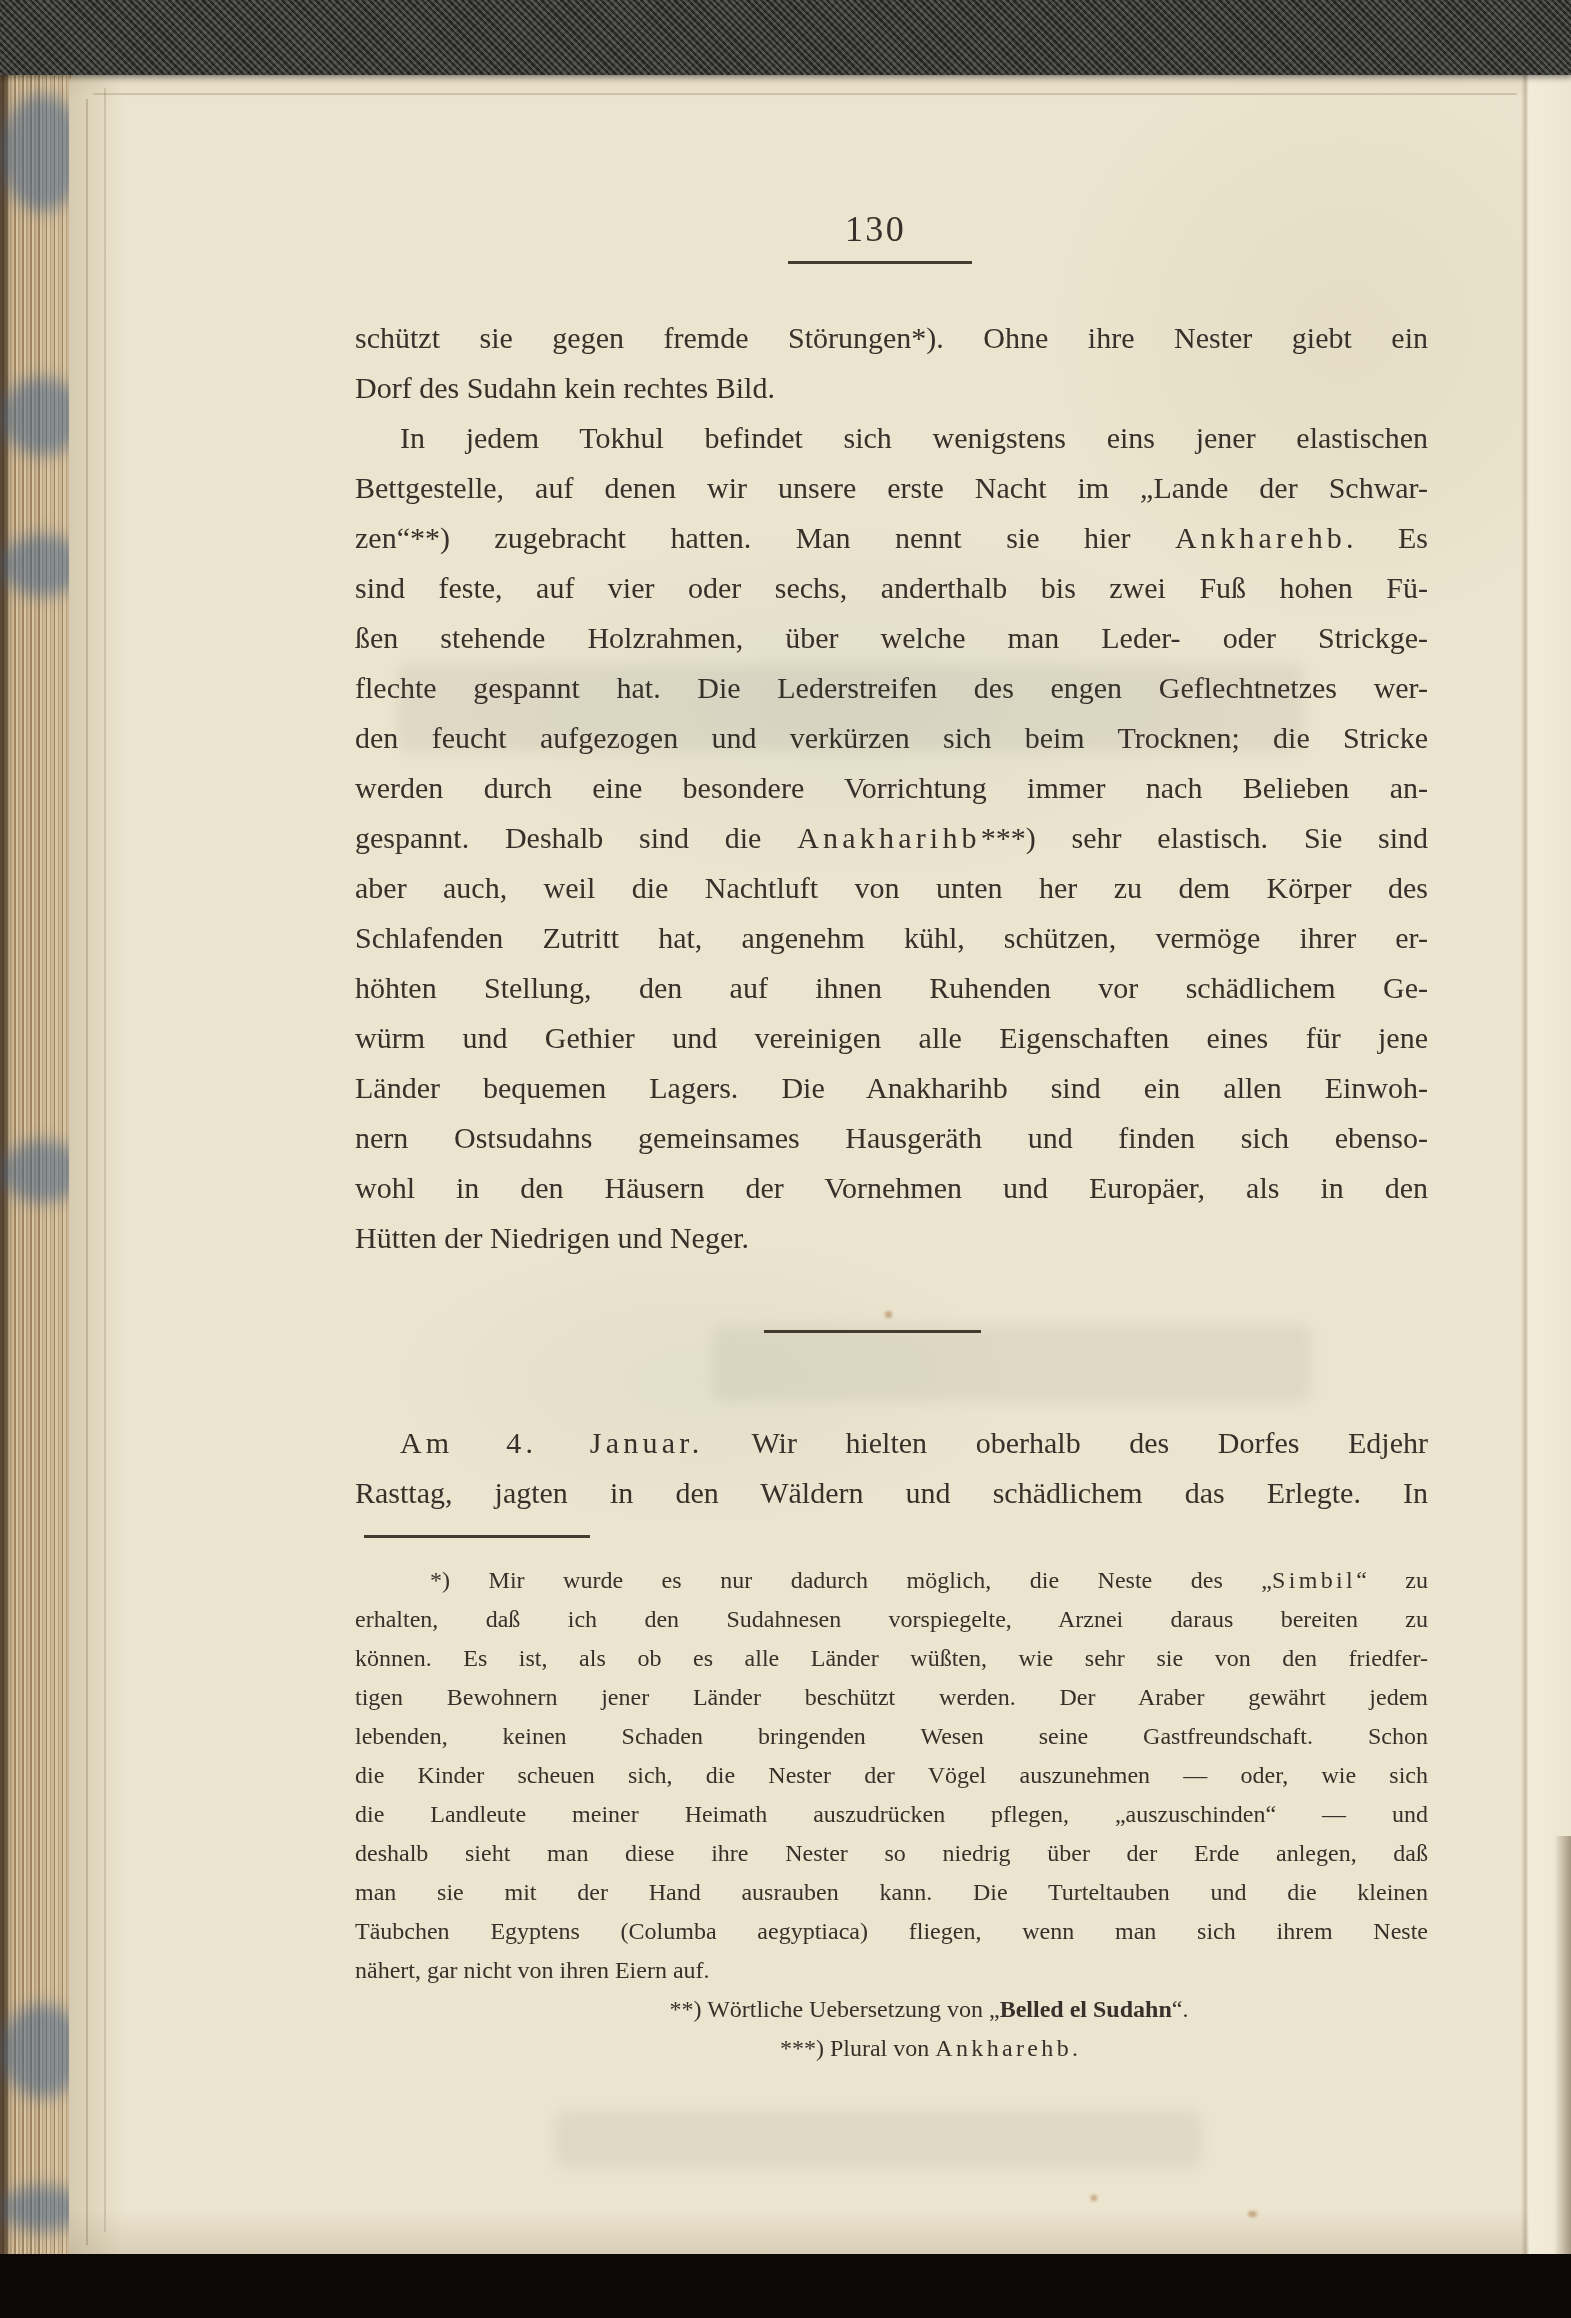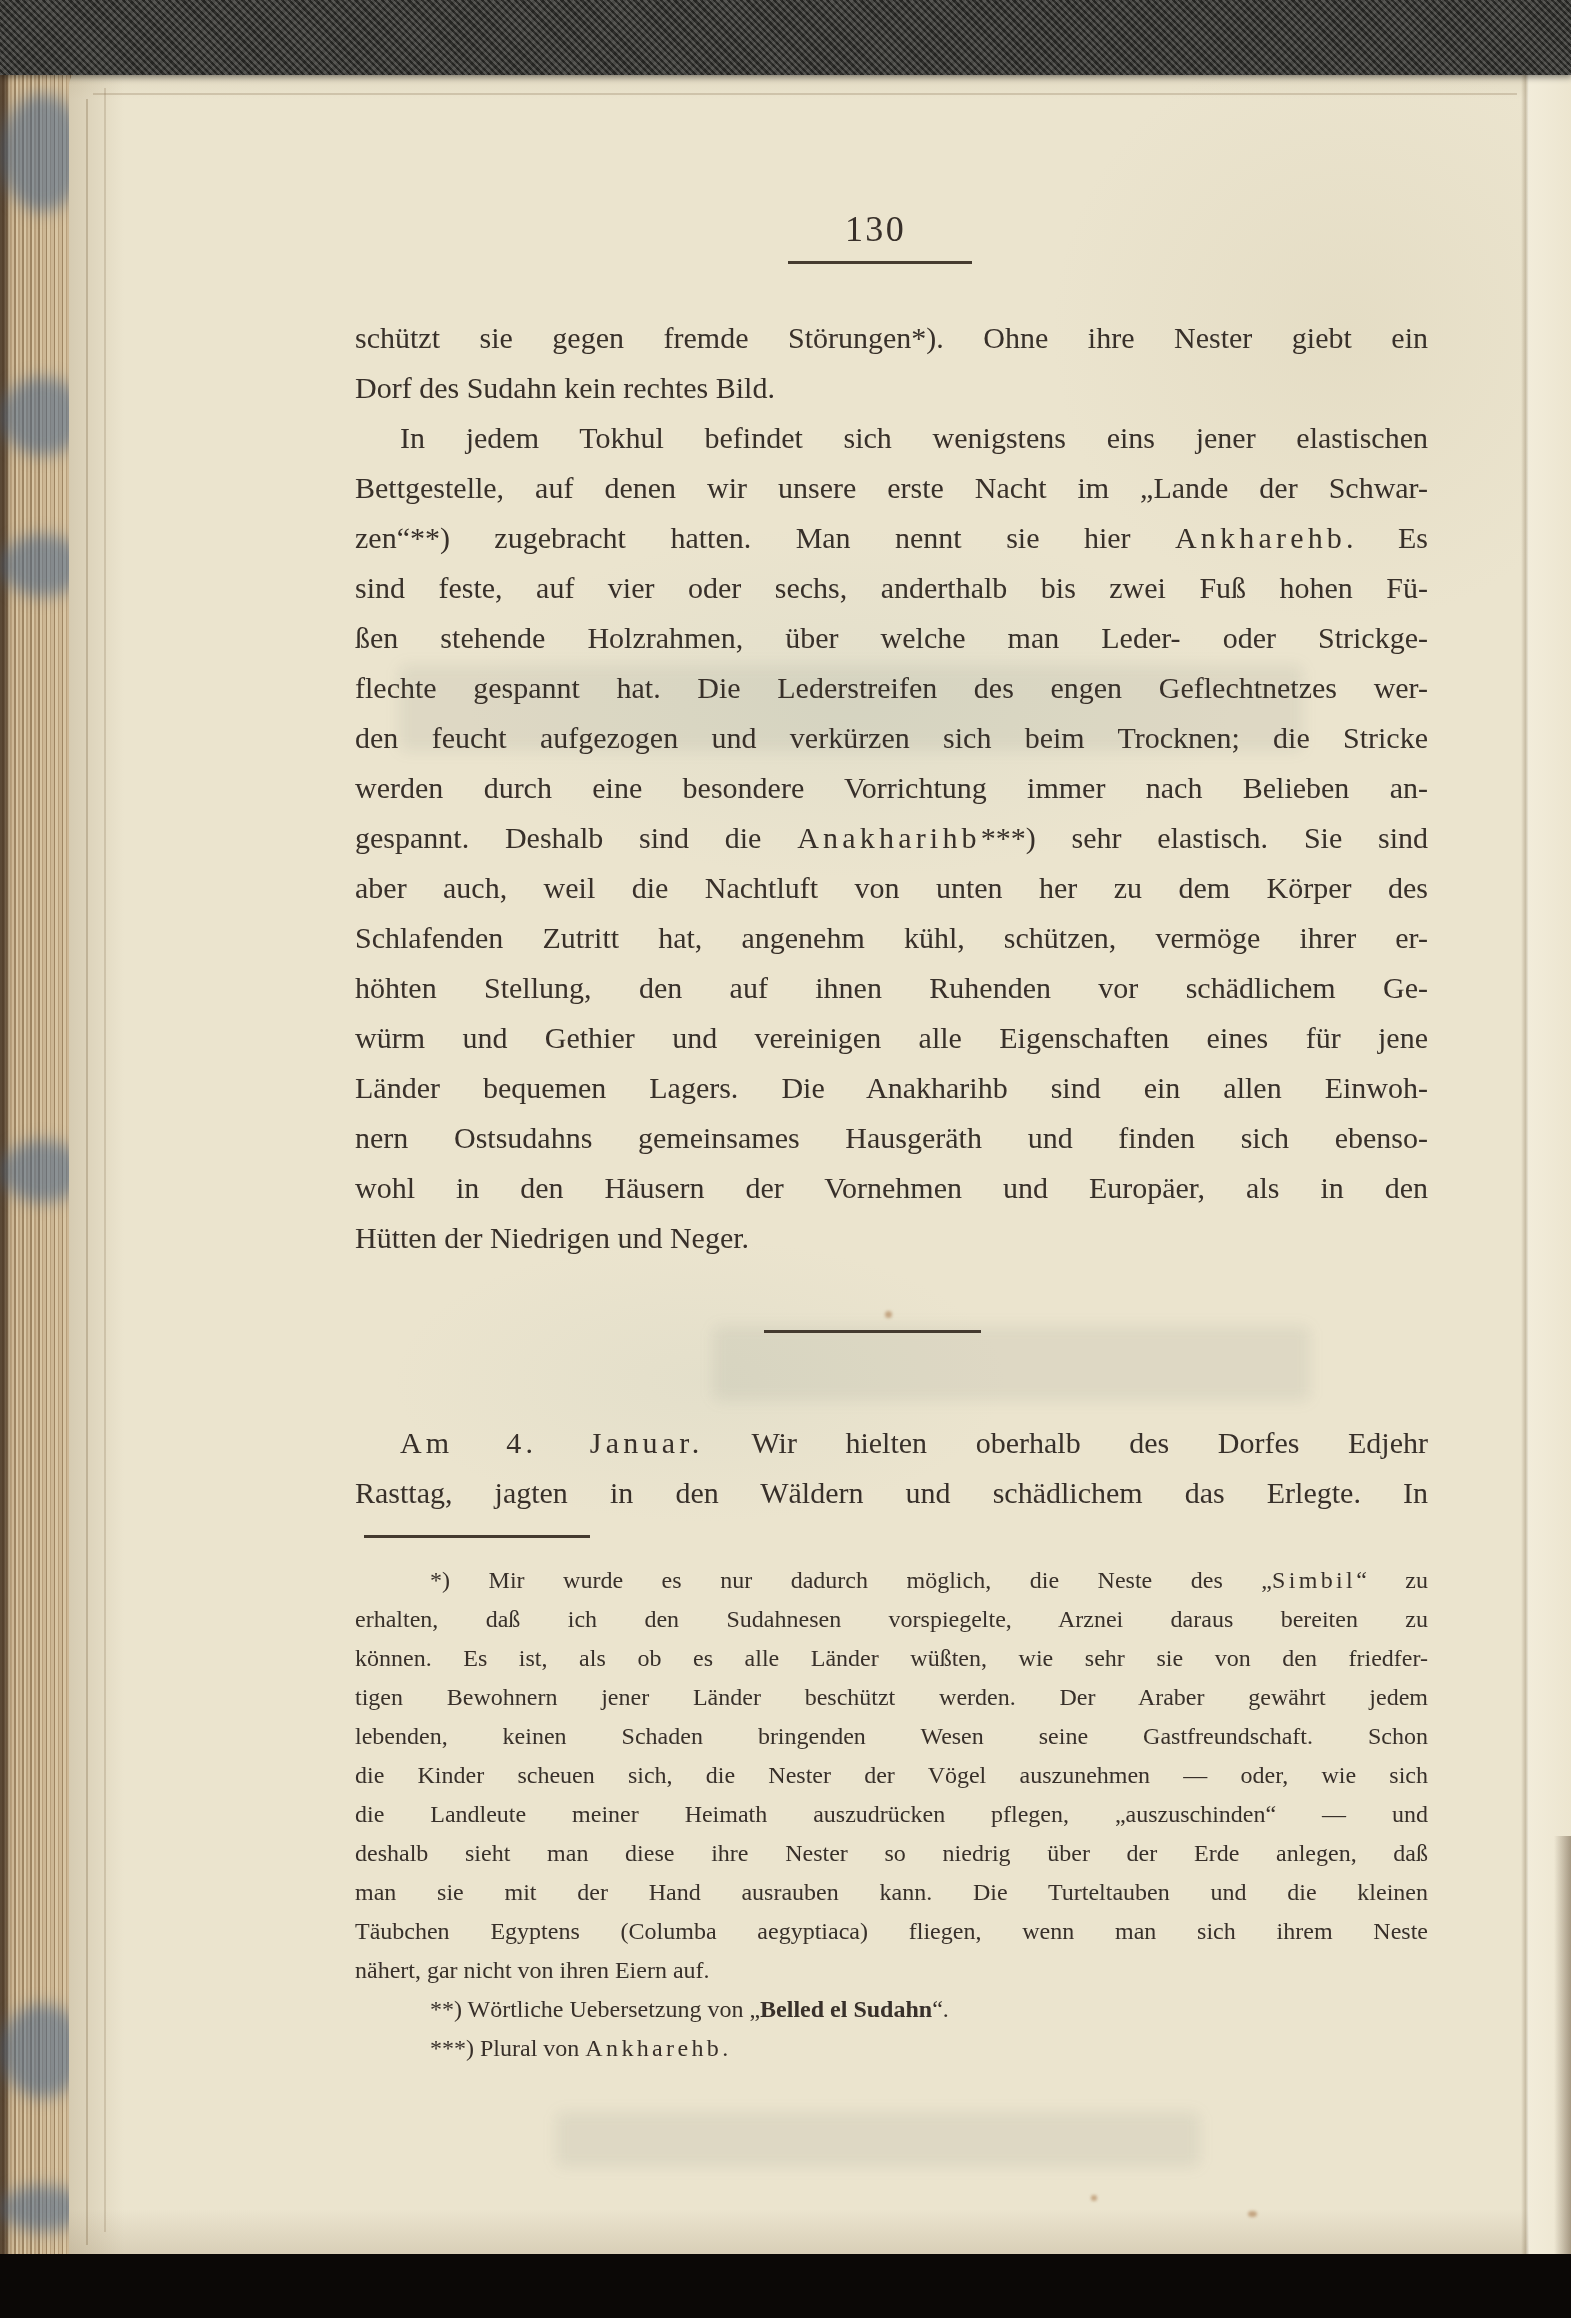--- a/index.html
+++ b/index.html
@@ -81,21 +81,21 @@
   .line.indent{text-indent:45px;}
   .spaced{letter-spacing:.14em;}
   .antiqua{letter-spacing:0;}
   .antiqua-bold{font-weight:700;letter-spacing:0;}
 
   .section-sep{width:217px;height:3.1px;background:#443a2f;margin:67px 0 0 409px;}
   .para3{margin-top:85px;}
   .fn-rule{width:226px;height:2.4px;background:#443a2f;margin:17.3px 0 0 9.4px;}
   .footnotes{margin-top:23.6px;}
   .footnotes .para{font-size:24px;line-height:39px;}
-  .footnotes .line.indent{text-indent:75px;}
+  .footnotes .line.indent{text-indent:75px;text-align:center;}
 </style>
 </head>
 <body>
 
 <div class="scene">
 
   <div class="stack-left">
     <div class="streak" style="top:47px;height:118px;"></div>
     <div class="streak" style="top:330px;height:79px;"></div>
     <div class="streak" style="top:487px;height:63px;"></div>

